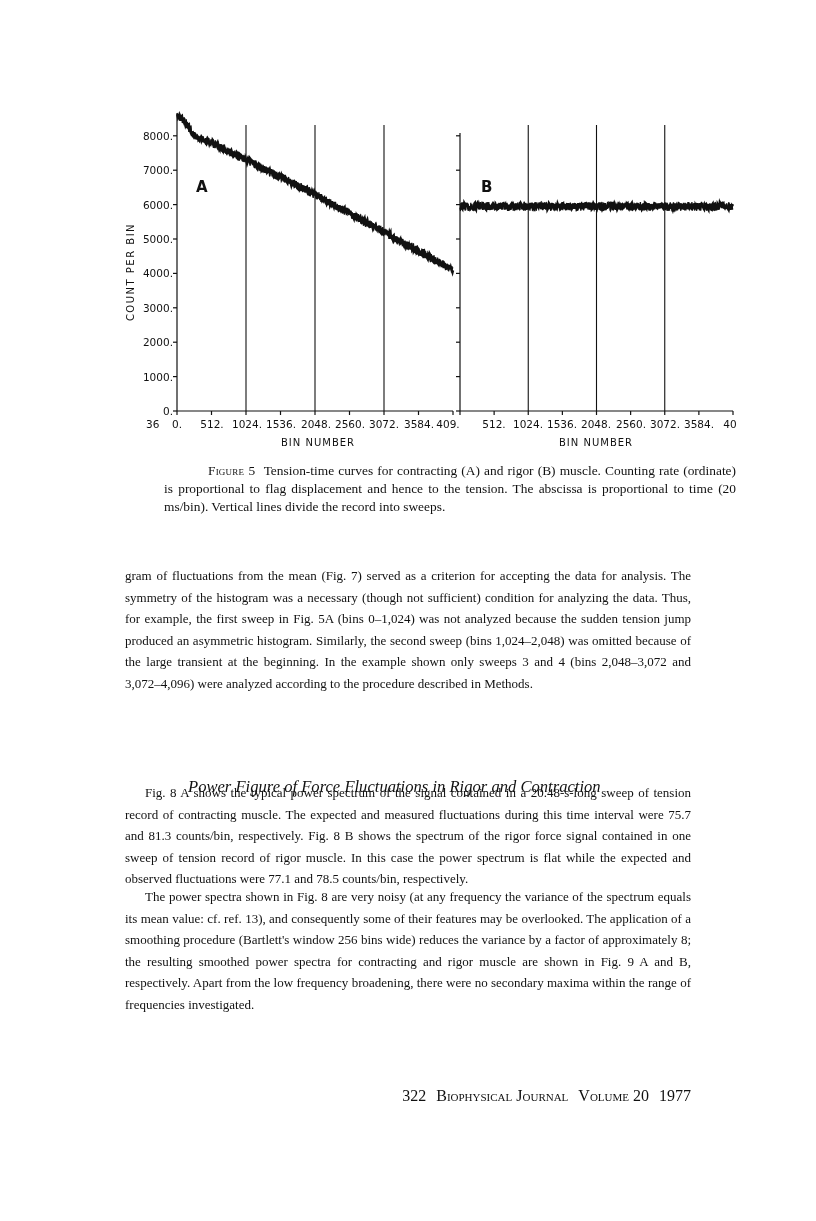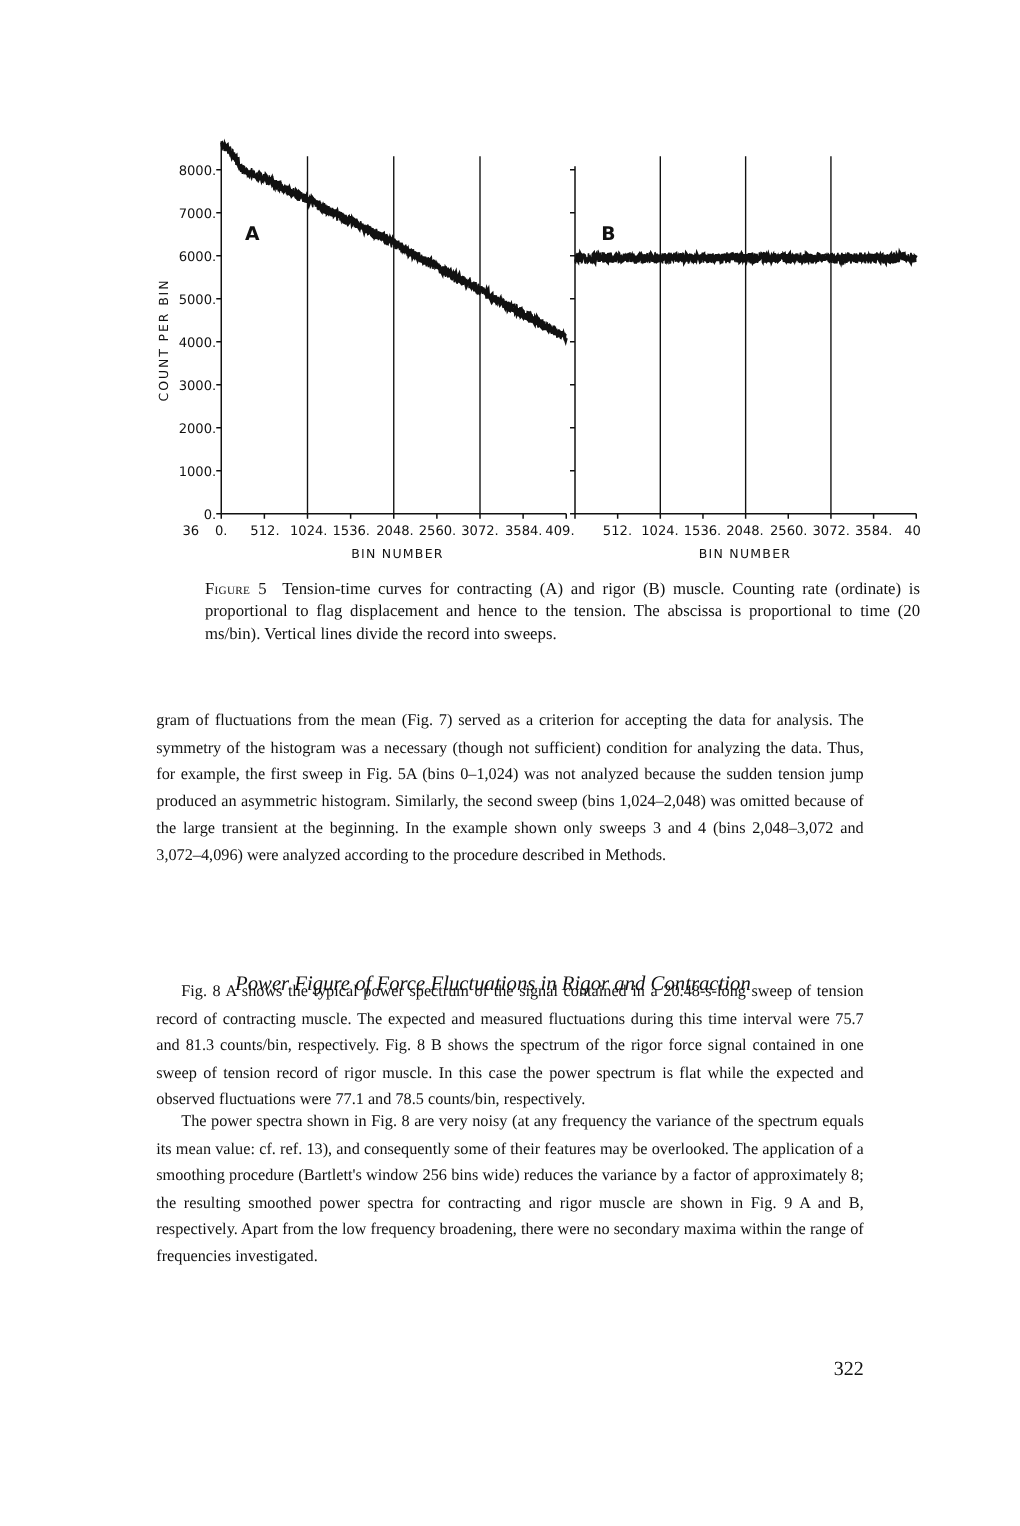--- a/index.html
+++ b/index.html
@@ -3,21 +3,21 @@
 <meta charset="utf-8">
 <style>
   html, body { margin: 0; padding: 0; background: #ffffff; }
   body { width: 816px; height: 1221px; position: relative; overflow: hidden; color: #111; }
   .fig { position: absolute; left: 0; top: 0; width: 816px; height: 460px; }
   .fig svg { position: absolute; left: 0; top: 0; }
   .caption {
     position: absolute; left: 164px; top: 462px; width: 572px;
     font-family: "Liberation Serif", serif; font-size: 13.4px; line-height: 18px; text-align: justify;
   }
-  .caption .fig-label { font-variant: small-caps; letter-spacing: 0.2px; }
+  .caption .fig-label { font-variant: small-caps; letter-spacing: 0.2px; margin-left: 44px; }
   .body-text {
     position: absolute; left: 125px; width: 566px;
     font-family: Liberation Serif, serif; font-size: 13px; line-height: 21.6px; text-align: justify;
   }
   .p1 { top: 565px; }
   .section-heading {
     position: absolute; left: 188px; top: 777px;
     font-family: "Liberation Serif", serif; font-style: italic; font-size: 16.6px;
   }
   .p2 { top: 782px; text-indent: 20px; }
@@ -132,13 +132,16 @@
 <div class="body-text p1">gram of fluctuations from the mean (Fig. 7) served as a criterion for accepting the data for analysis.  The symmetry of the histogram was a necessary (though not sufficient) condition for analyzing the data.  Thus, for example, the first sweep in Fig. 5A (bins 0–1,024) was not analyzed because the sudden tension jump produced an asymmetric histogram.  Similarly, the second sweep (bins 1,024–2,048) was omitted because of the large transient at the beginning.  In the example shown only sweeps 3 and 4 (bins 2,048–3,072 and 3,072–4,096) were analyzed according to the procedure described in Methods.</div>
 
 <div class="section-heading">Power Figure of Force Fluctuations in Rigor and Contraction</div>
 
 <div class="body-text p2">Fig. 8 A shows the typical power spectrum of the signal contained in a 20.48-s-long sweep of tension record of contracting muscle.  The expected and measured fluctuations during this time interval were 75.7 and 81.3 counts/bin, respectively.  Fig. 8 B shows the spectrum of the rigor force signal contained in one sweep of tension record of rigor muscle.  In this case the power spectrum is flat while the expected and observed fluctuations were 77.1 and 78.5 counts/bin, respectively.</div>
 
 <div class="body-text p3">The power spectra shown in Fig. 8 are very noisy (at any frequency the variance of the spectrum equals its mean value: cf. ref. 13), and consequently some of their features may be overlooked.  The application of a smoothing procedure (Bartlett's window 256 bins wide) reduces the variance by a factor of approximately 8; the resulting smoothed power spectra for contracting and rigor muscle are shown in Fig. 9 A and B, respectively.  Apart from the low frequency broadening, there were no secondary maxima within the range of frequencies investigated.</div>
 
 <div class="footer">
   <span>322</span>
+  <span class="journal">
+    <span>Biophysical Journal</span><span>Volume 20</span><span>1977</span>
+  </span>
 </div>
 
 </body></html>

